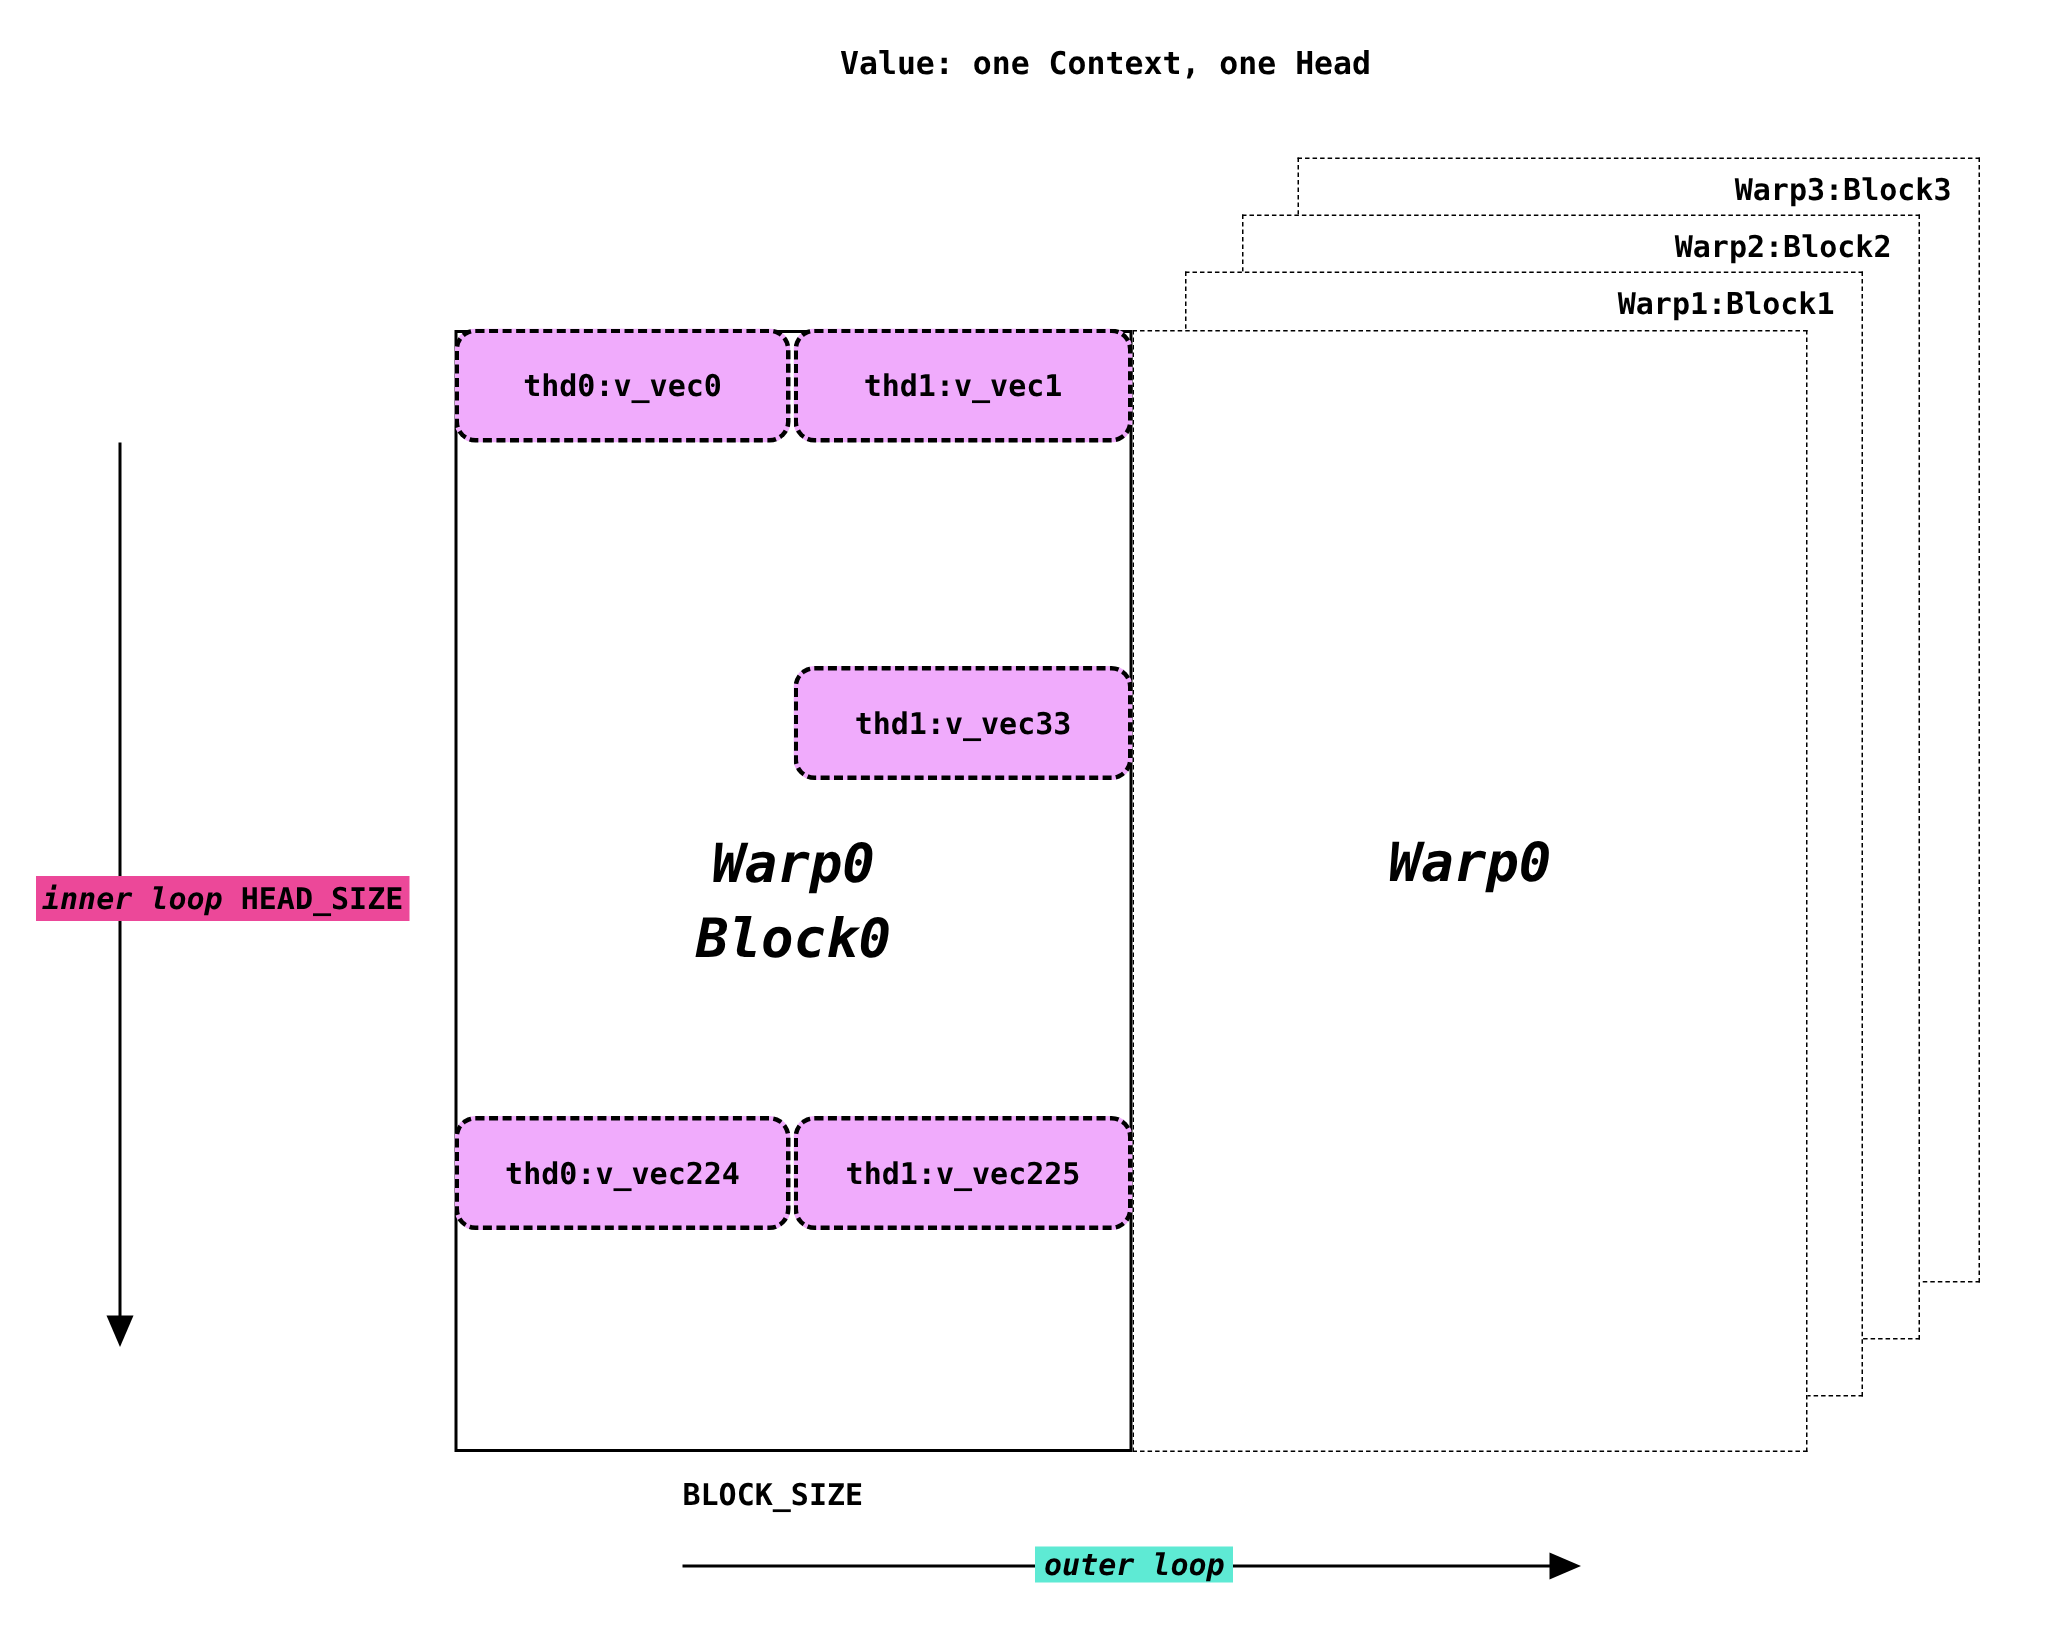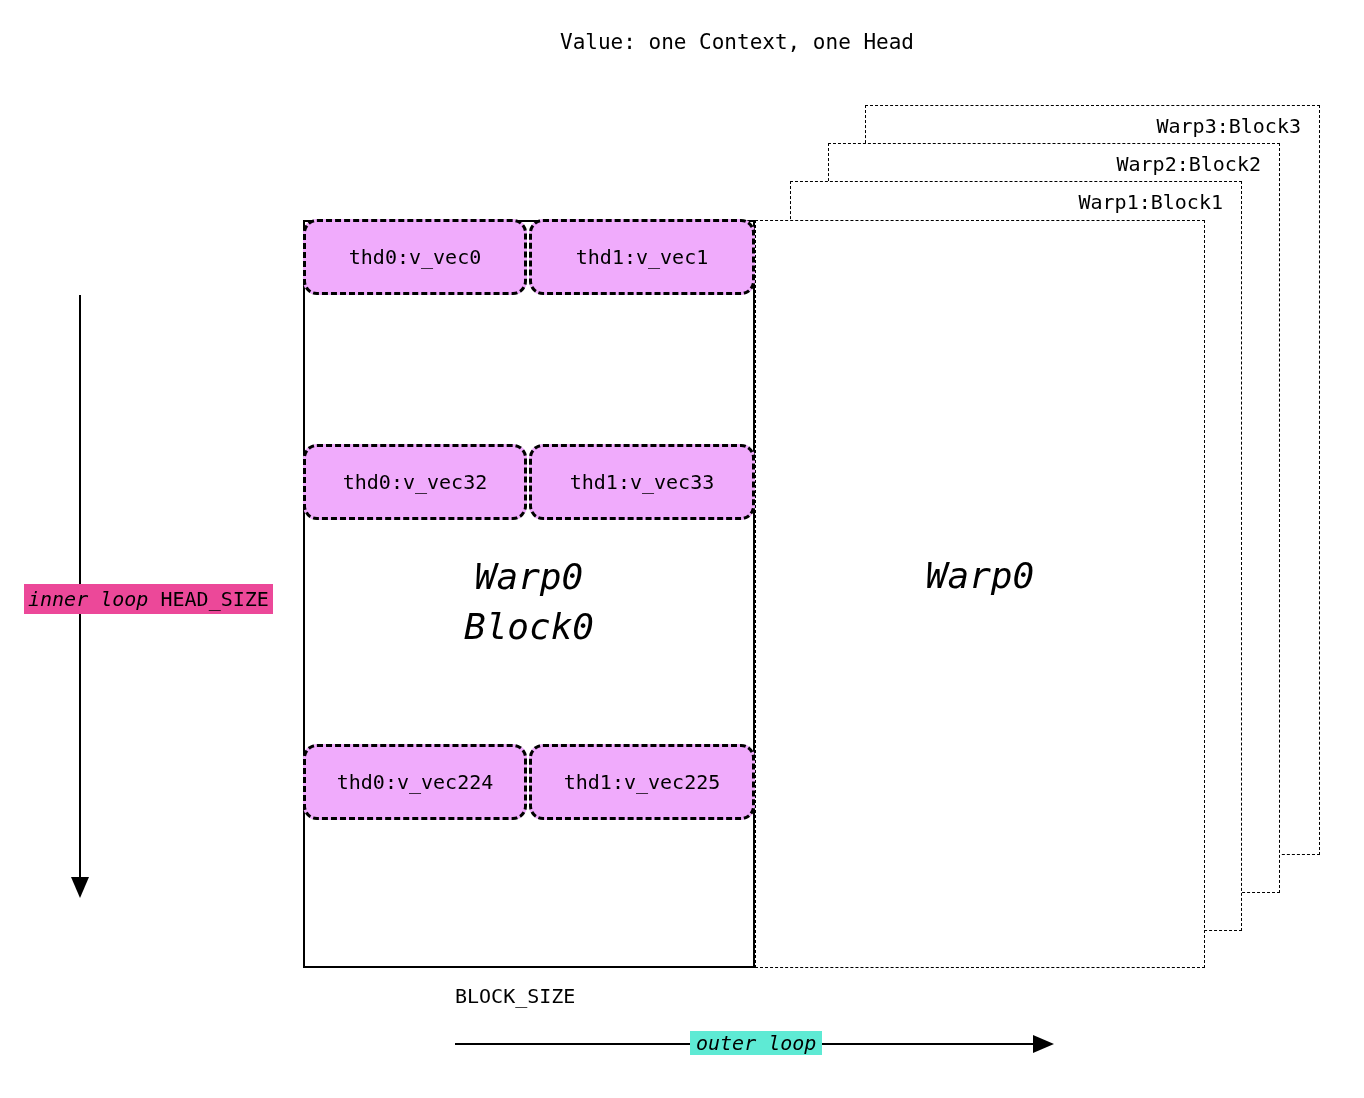--- a/index.html
+++ b/index.html
@@ -6,21 +6,21 @@
     margin: 0;
     padding: 0;
     background: #ffffff;
   }
   .canvas {
     position: relative;
     width: 1344px;
     height: 1098px;
     background: #ffffff;
     font-family: "DejaVu Sans Mono", "Liberation Mono", monospace;
-    font-weight: normal;
+    font-weight: bold;
     color: #000000;
     overflow: hidden;
   }
   .title {
     position: absolute;
     top: 30px;
     left: 560px;
     font-size: 21px;
     white-space: nowrap;
   }
@@ -165,21 +165,20 @@
 
   <div class="block0">
     <div class="big-label">
       <div>Warp0</div>
       <div>Block0</div>
     </div>
   </div>
 
   <div class="vbox r1 cL">thd0:v_vec0</div>
   <div class="vbox r1 cR">thd1:v_vec1</div>
-  <div class="vbox r2 cL">thd0:v_vec32</div>
   <div class="vbox r2 cR">thd1:v_vec33</div>
   <div class="vbox r3 cL">thd0:v_vec224</div>
   <div class="vbox r3 cR">thd1:v_vec225</div>
 
   <div class="v-arrow-line"></div>
   <div class="v-arrow-head"></div>
   <div class="inner-label">
     <span class="italic">inner loop</span>
     <span>HEAD_SIZE</span>
   </div>

